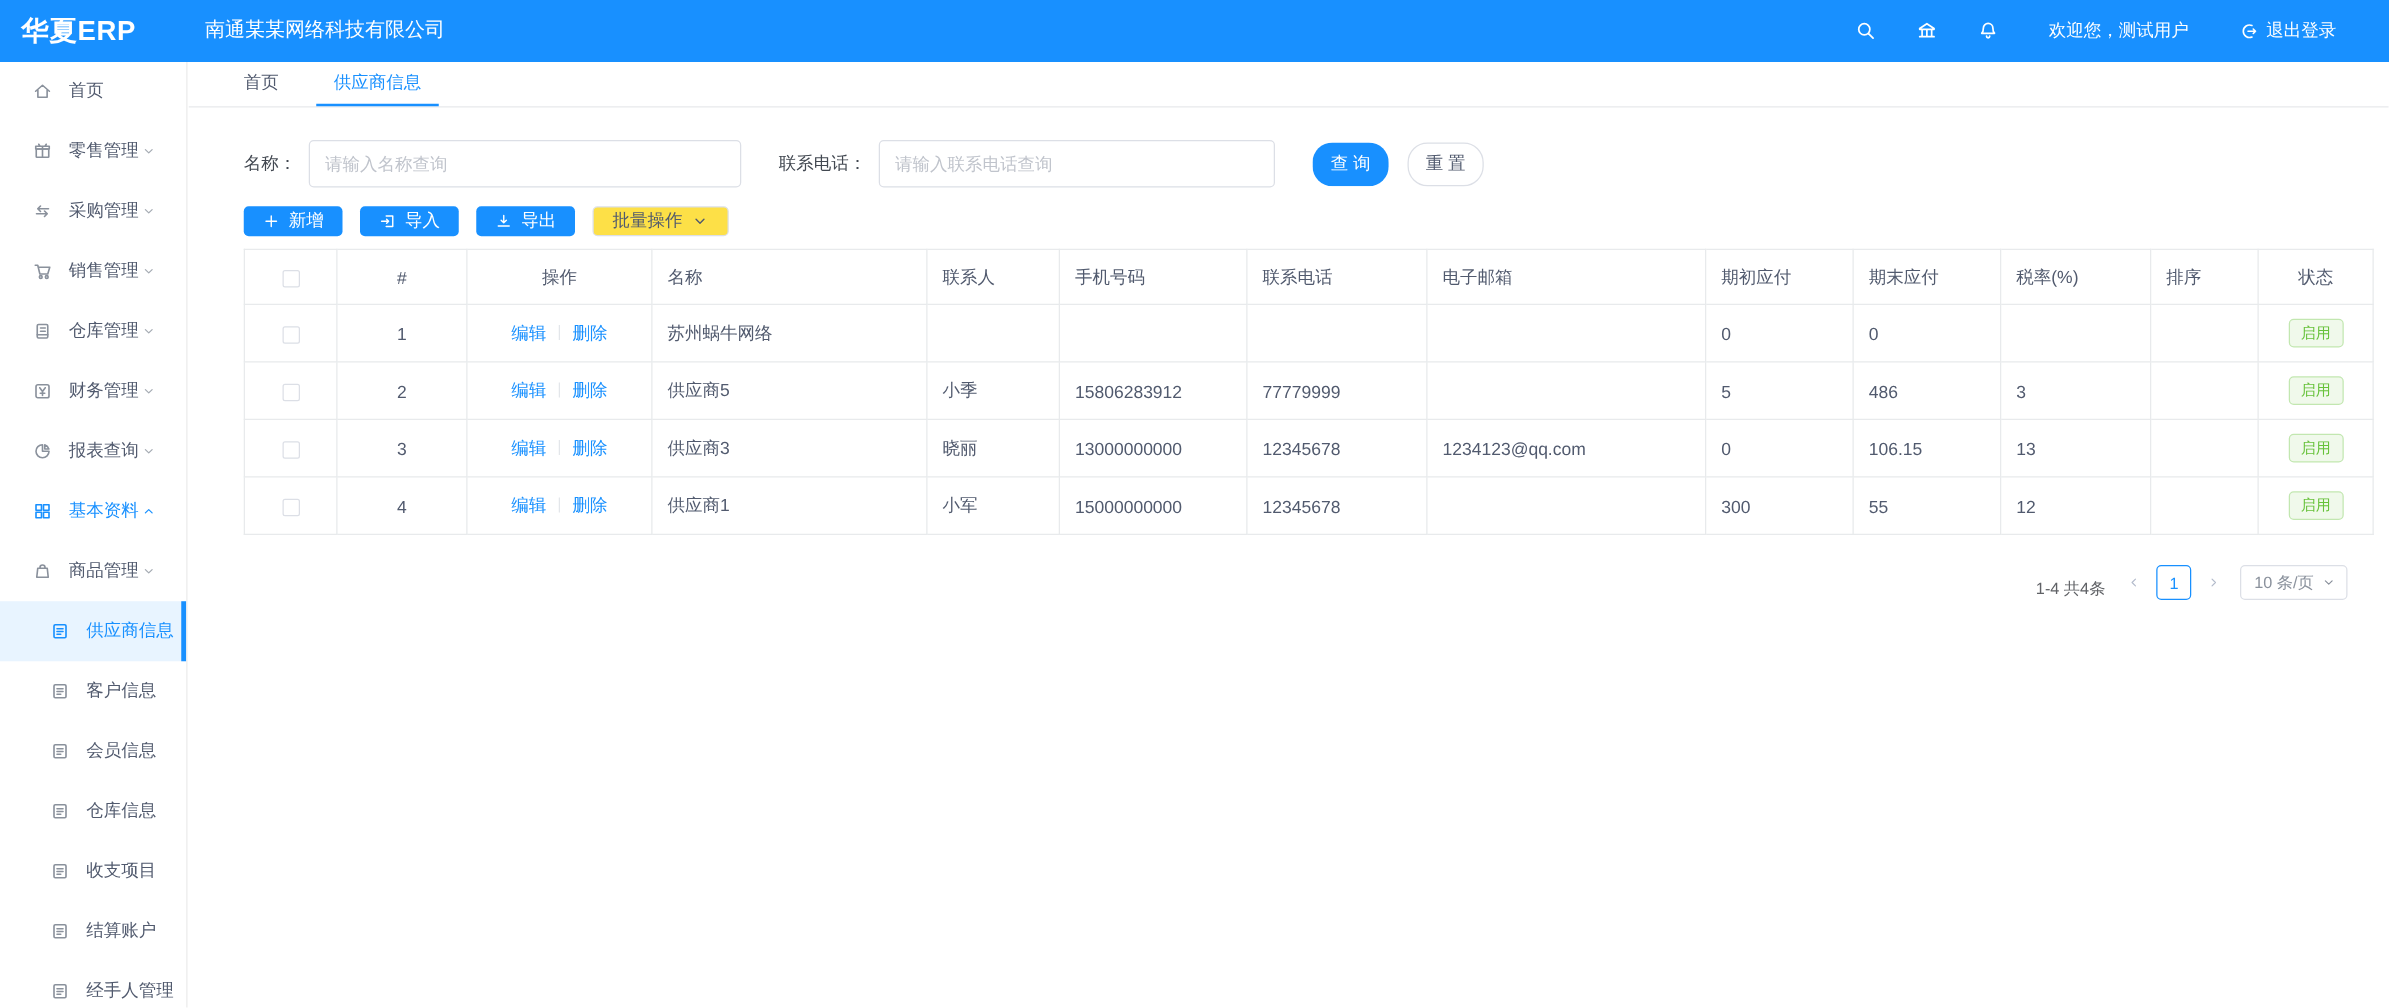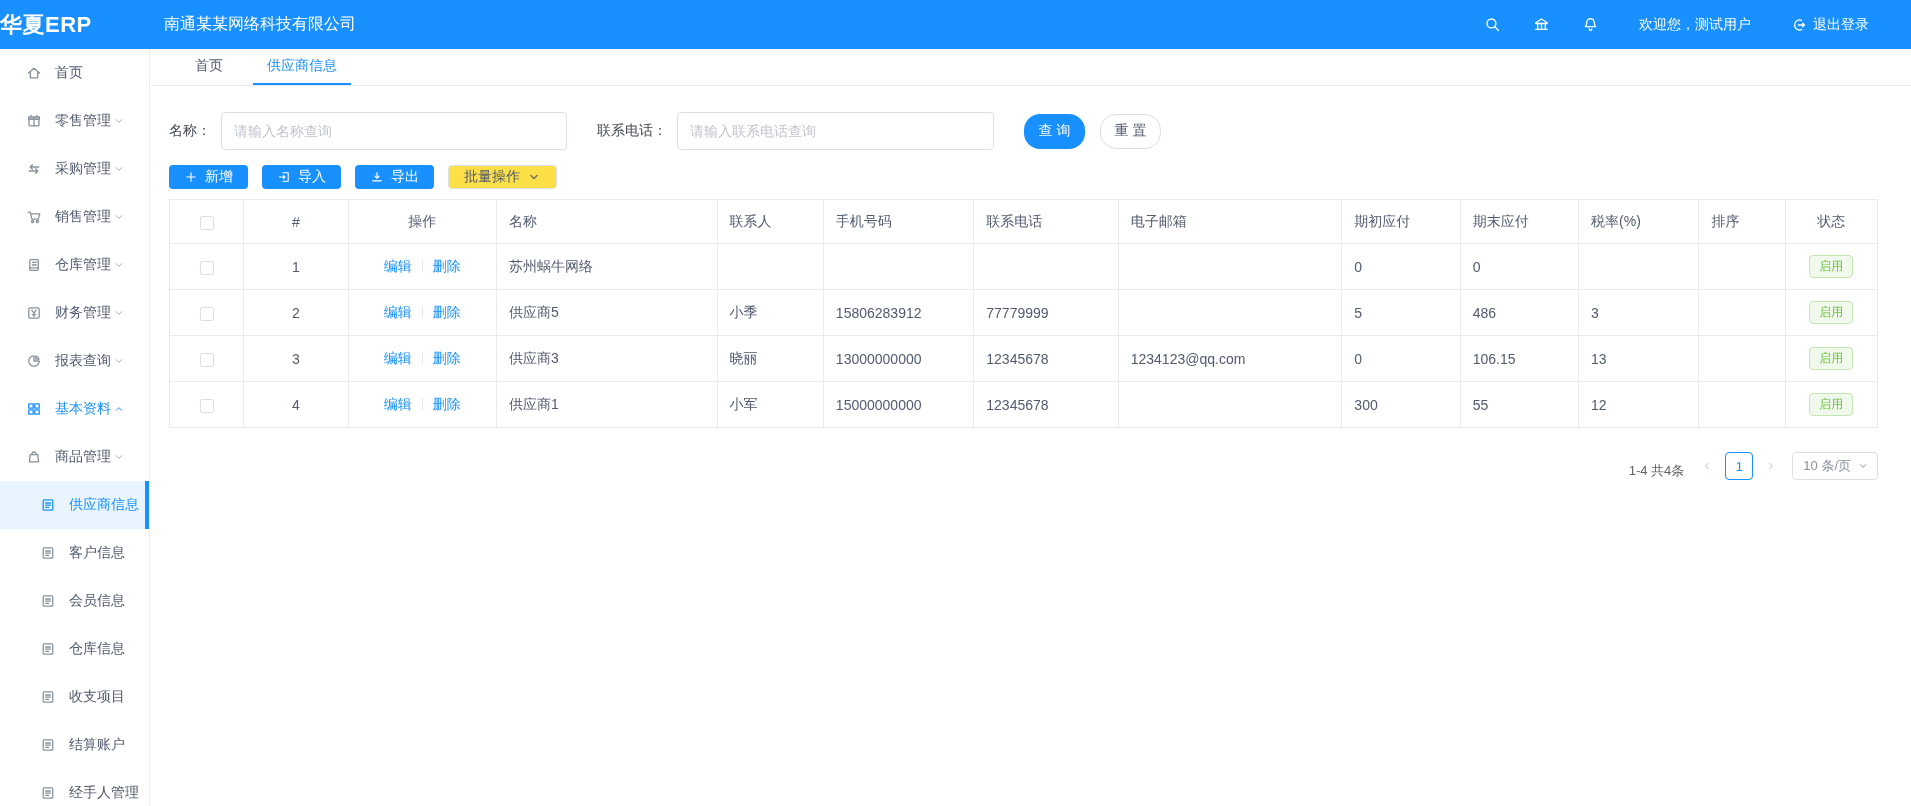--- a/index.html
+++ b/index.html
@@ -4,21 +4,21 @@
 <style>
   *{box-sizing:border-box;margin:0;padding:0}
   html,body{width:1911px;height:806px;overflow:hidden}
   body{font-family:"Liberation Sans","DejaVu Sans",sans-serif;background:#fff;color:#515a6e}
   .icon svg{width:16px;height:16px;display:block;fill:none;stroke:currentColor;stroke-width:1.3;stroke-linecap:round;stroke-linejoin:round}
   .icon{display:inline-flex;align-items:center}
   .icon.chev svg{width:12px;height:12px}
 
   
   .header{position:fixed;top:0;left:0;right:0;height:49px;background:#1890ff;display:flex;align-items:center;color:#fff;z-index:20}
-  .logo{width:150px;font-size:22px;font-weight:bold;letter-spacing:.5px;white-space:nowrap}
+  .logo{width:150px;padding-left:17px;font-size:22px;font-weight:bold;letter-spacing:.5px;white-space:nowrap}
   .company{font-size:16px;margin-left:14px}
   .header-right{margin-left:auto;display:flex;align-items:center;padding-right:42px}
   .hicon{margin-left:32px;cursor:pointer}
   .hicon svg{width:17px;height:17px}
   .welcome{margin-left:40px;font-size:14px}
   .logout{margin-left:40px;display:flex;align-items:center;gap:6px;font-size:14px;cursor:pointer}
 
   
   .sidebar{position:fixed;top:49px;left:0;bottom:0;width:150px;background:#fff;border-right:1px solid #ececec;overflow:hidden;z-index:10}
   .menu-item,.sub-item{height:48px;display:flex;align-items:center;font-size:14px;color:#515a6e;cursor:pointer;position:relative}
@@ -30,21 +30,21 @@
   .menu-item.active .icon,.menu-item.active .chev{color:#1890ff}
   .sub-item.active{background:#e8f4ff;color:#1890ff}
   .sub-item.active .icon{color:#1890ff}
   .sub-item.active::after{content:'';position:absolute;right:0;top:0;bottom:0;width:4px;background:#1890ff}
 
   
   .main{margin-left:151px;padding-top:49px}
   .tabbar{height:37px;border-bottom:1px solid #e7e9ec;display:flex;align-items:stretch;padding-left:30px;background:#fff}
   .tab{display:flex;align-items:center;padding:0 14px;margin-right:16px;font-size:14px;color:#515a6e;cursor:pointer;border-bottom:2px solid transparent}
   .tab.active{color:#1890ff;border-bottom-color:#1890ff}
-  .content{padding:26px 33px 0 18px}
+  .content{padding:26px 33px 0 44px}
 
   
   .filter-row{display:flex;align-items:center}
   .filter-field{display:flex;align-items:center;margin-right:30px}
   .filter-field label{font-size:14px;color:#424851;margin-right:10px;white-space:nowrap}
   .filter-field input{width:317px;height:38px;border:1px solid #dcdfe6;border-radius:4px;padding:0 12px;font-size:14px;color:#515a6e;outline:none;background:#fff}
   .filter-field:first-child input{width:346px}
   .filter-field input::placeholder{color:#c0c4cc}
   .btn{height:35px;border-radius:16px;font-size:14px;cursor:pointer;border:1px solid transparent;display:inline-flex;align-items:center;justify-content:center;white-space:nowrap}
   .btn-primary{background:#1890ff;color:#fff;width:61px}

